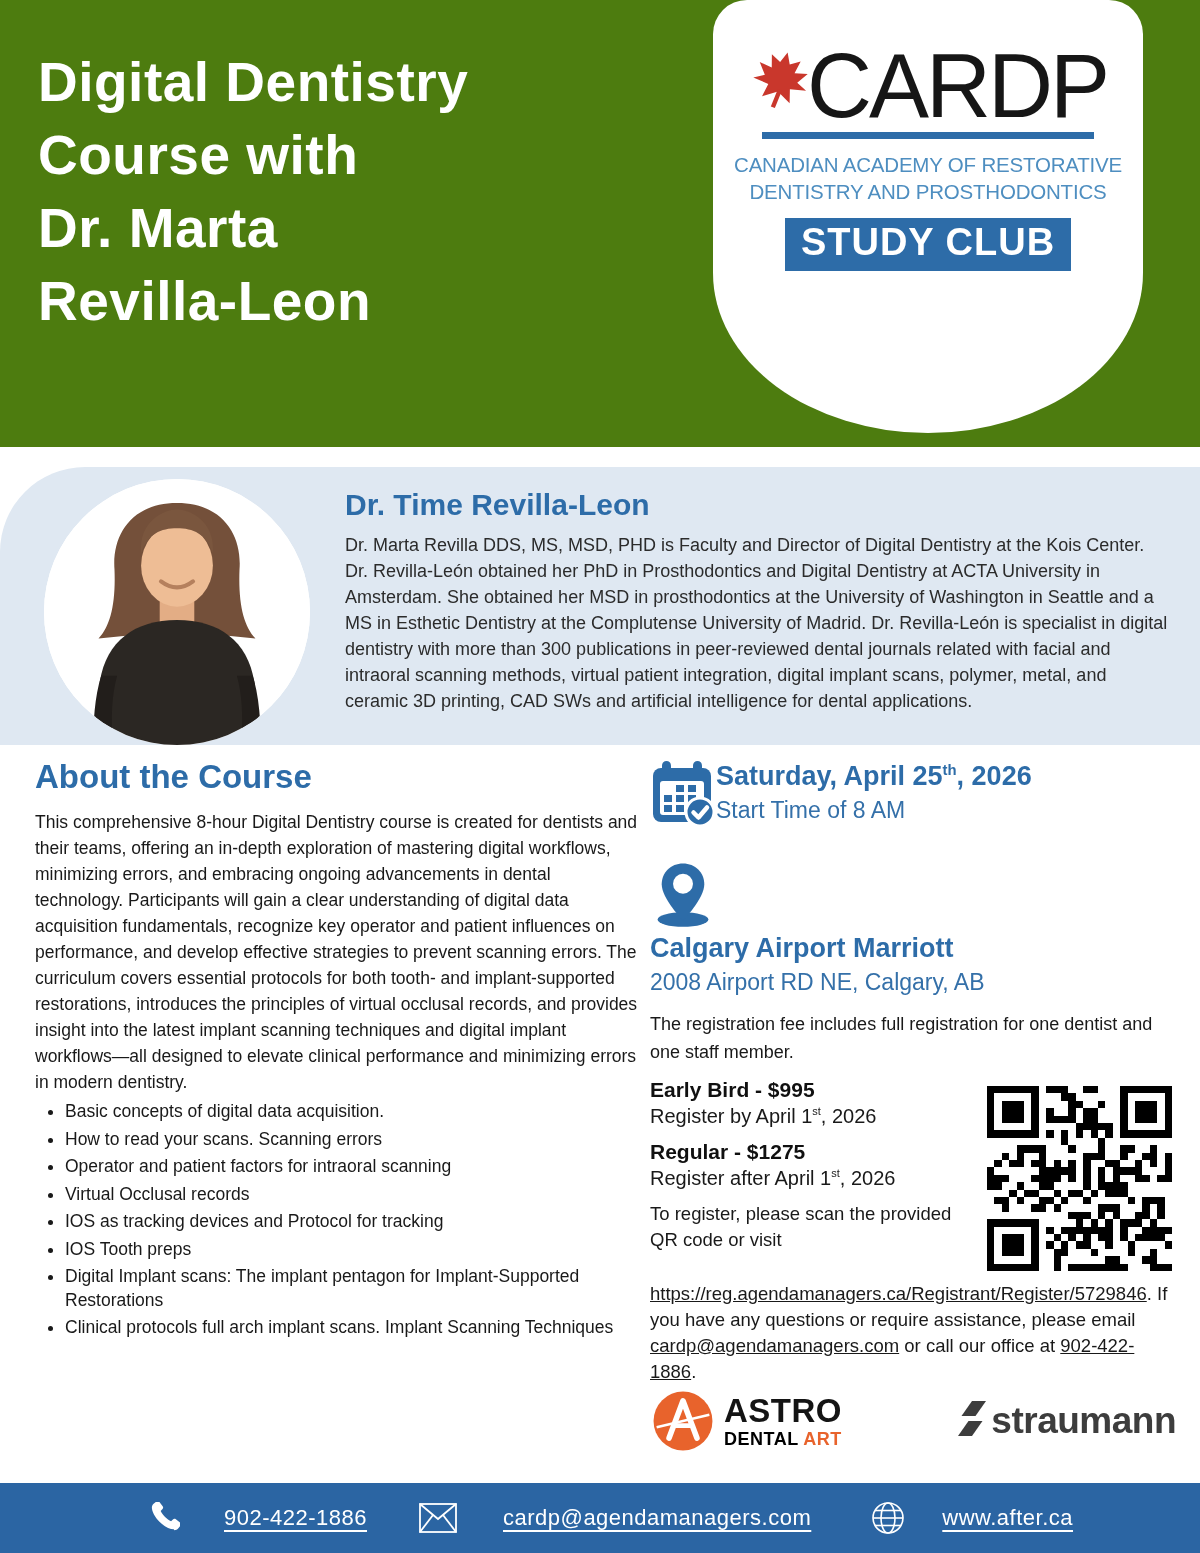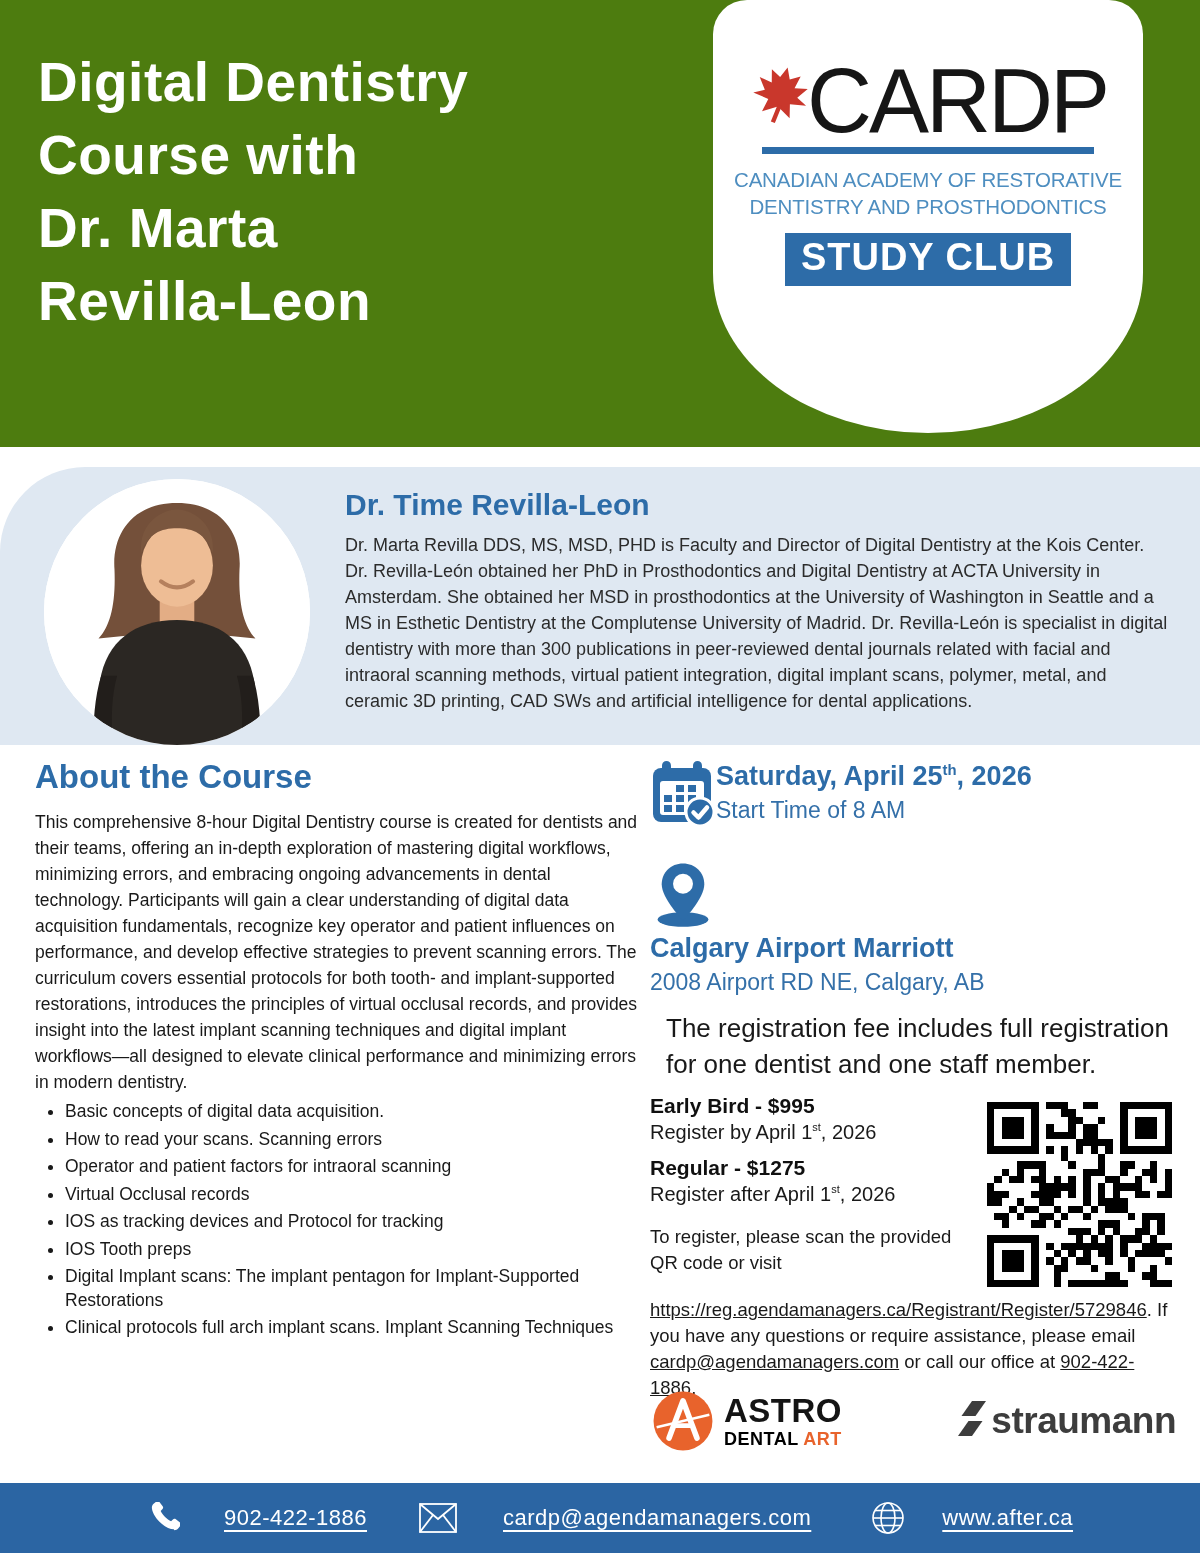--- a/index.html
+++ b/index.html
@@ -7,21 +7,21 @@
     width:1200px;height:1553px;position:relative;background:#ffffff;
     font-family:"Liberation Sans", sans-serif;overflow:hidden;
     -webkit-font-smoothing:antialiased;
   }
   
   .header{position:absolute;left:0;top:0;width:1200px;height:447px;background:#4d7c0f;}
   .title{position:absolute;left:38px;top:46px;color:#ffffff;font-size:55px;font-weight:700;line-height:1.33;letter-spacing:.5px;}
   .bubble{
     position:absolute;left:713px;top:0;width:430px;height:433px;background:#ffffff;
     border-radius:34px 34px 215px 215px / 34px 34px 160px 160px;
-    display:flex;flex-direction:column;align-items:center;padding-top:59px;box-sizing:border-box;
+    display:flex;flex-direction:column;align-items:center;padding-top:44px;box-sizing:border-box;
   }
   .logo-row{display:flex;align-items:center;}
   .leaf{width:62px;height:68px;margin-right:-4px;margin-top:-8px;}
   .cardp-text{font-size:90px;font-weight:500;color:#161616;letter-spacing:-3px;line-height:.95;}
   .logo-underline{width:332px;height:7px;background:#2d6ca8;margin-top:2px;}
   .logo-sub{margin-top:12px;text-align:center;color:#4e8ec0;font-size:20.5px;line-height:1.32;font-weight:400;letter-spacing:-.2px;}
   .study-club{margin-top:13px;background:#2d6ca8;color:#ffffff;font-weight:700;font-size:38px;padding:3px 16px 7px;letter-spacing:1px;}
   
   .bio-panel{position:absolute;left:0;top:467px;width:1200px;height:278px;background:#dfe8f2;border-top-left-radius:85px;}
   .photo-circle{position:absolute;left:44px;top:479px;width:266px;height:266px;border-radius:50%;background:#ffffff;overflow:hidden;}
@@ -37,27 +37,27 @@
   .about li{font-size:17.5px;line-height:23.5px;color:#191919;margin-top:4px;}
   
   .right-col{position:absolute;left:650px;top:760px;width:522px;}
   .event-row{display:flex;align-items:flex-start;}
   .event-row + .event-row{margin-top:30px;flex-direction:column;}
   .event-icon{width:66px;flex:0 0 66px;display:flex;justify-content:center;}
   .event-line1{color:#2d6ca8;font-size:27px;font-weight:700;line-height:1.25;}
   .event-line1 sup{font-size:.55em;}
   .event-line2{color:#3470a9;font-size:23px;margin-top:3px;}
   .reg-heading{margin-top:34px;font-size:30px;}
-  .reg-intro{font-size:26px;line-height:36px;color:#191919;margin:14px 0 0 16px;}
+  .reg-intro{font-size:18px;line-height:28px;color:#191919;margin:14px 0 0 0;}
   .reg-flow{margin-top:4px;}
   .qr{float:right;width:185px;height:185px;margin:8px 0 10px 14px;}
   .price-label{font-size:21px;font-weight:700;color:#101010;margin:12px 0 0 0;}
   .price-sub{font-size:20px;color:#191919;margin:3px 0 0 0;}
   .price-sub sup,.cta sup{font-size:.55em;}
-  .cta{font-size:18.5px;line-height:26px;color:#191919;margin:18px 0 0 0;}
+  .cta{font-size:18.5px;line-height:26px;color:#191919;margin:11px 0 0 0;}
   .link{text-decoration:underline;color:inherit;cursor:pointer;}
   
   .sponsors{position:absolute;left:652px;top:1390px;width:524px;display:flex;align-items:center;justify-content:space-between;}
   .astro{display:flex;align-items:center;gap:10px;}
   .astro-text1{font-size:33px;font-weight:800;color:#141414;letter-spacing:.5px;line-height:1;}
   .astro-text2{font-size:18px;font-weight:700;line-height:1;margin-top:3px;letter-spacing:.5px;}
   .astro-art{color:#e8632c;}
   .straumann{display:flex;align-items:center;gap:2px;}
   .straumann-text{font-size:37px;font-weight:700;color:#3d3d3d;letter-spacing:-.5px;}
   

